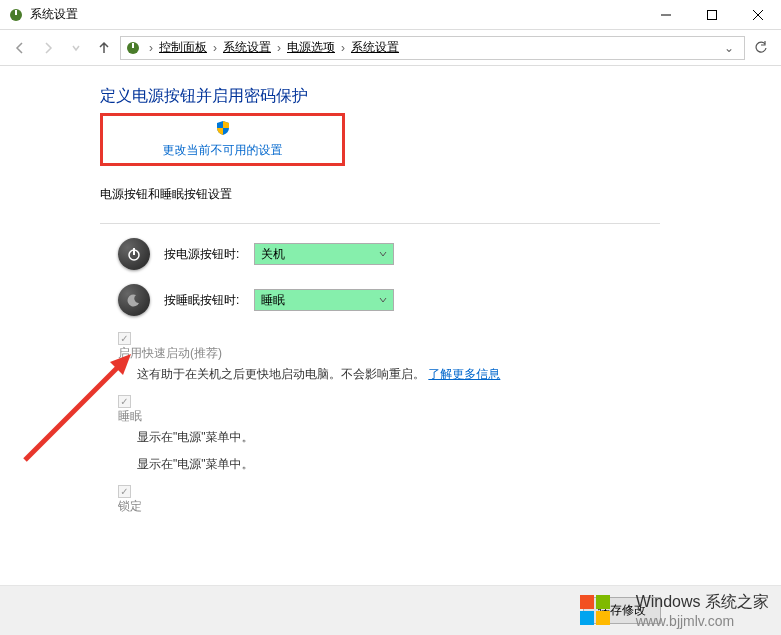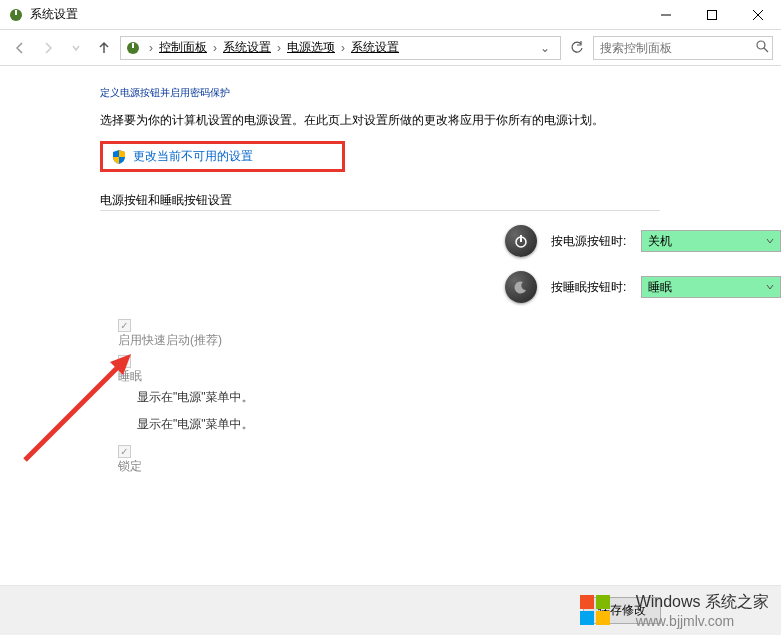--- a/index.html
+++ b/index.html
@@ -19,30 +19,30 @@
     .breadcrumb { flex: 1; display: flex; align-items: center; font-size: 12px; }
     .crumb { padding: 0 2px; cursor: pointer; text-decoration: underline; }
     .crumb-sep { padding: 0 4px; color: #666; }
     .bc-dropdown { padding: 0 6px; cursor: pointer; color: #666; }
     .refresh-btn { width: 24px; height: 24px; display: flex; align-items: center; justify-content: center; cursor: pointer; }
     .search-box { width: 180px; height: 24px; border: 1px solid #ccc; display: flex; align-items: center; padding: 0 6px; }
     .search-box input { border: none; outline: none; flex: 1; font-size: 12px; color: #888; }
     .search-icon { color: #666; cursor: pointer; }
     
     .content { padding: 20px 0 0 100px; }
-    .page-title { color: #003399; font-size: 10px; font-weight: normal; margin-bottom: 12px; }
+    .page-title { color: #003399; font-size: 16px; font-weight: normal; margin-bottom: 6px; }
     .page-desc { font-size: 12px; margin-bottom: 12px; }
     
-    .highlight-box { border: 3px solid #e8362c; padding: 4px 8px; display: inline-flex; align-items: center; gap: 6px; margin-bottom: 20px; width: 245px; }
+    .highlight-box { border: 3px solid #e8362c; padding: 4px 22px; display: inline-flex; align-items: center; gap: 6px; margin-bottom: 20px; width: 245px; flex-direction: column; }
     .shield-icon { width: 16px; height: 16px; }
     .change-link { color: #0066cc; font-size: 12px; cursor: pointer; }
     
-    .section-header { font-size: 12px; padding-bottom: 1px; border-bottom: 1px solid #ddd; margin-bottom: 14px; width: 560px; }
-    
-    .button-row { display: flex; align-items: center; margin-bottom: 14px; padding-left: 18px; justify-content: flex-end; }
+    .section-header { font-size: 12px; padding-bottom: 20px; border-bottom: 1px solid #ddd; margin-bottom: 14px; width: 560px; }
+    
+    .button-row { display: flex; align-items: center; margin-bottom: 14px; padding-left: 18px; }
     .round-btn { width: 32px; height: 32px; border-radius: 50%; background: radial-gradient(circle at 30% 30%, #666, #222); display: flex; align-items: center; justify-content: center; margin-right: 14px; box-shadow: 0 1px 3px rgba(0,0,0,0.4); }
     .round-btn.power svg { fill: #fff; }
     .round-btn.sleep svg { fill: #aaa; }
     .btn-label { width: 90px; font-size: 12px; }
     .dropdown { width: 140px; height: 22px; border: 1px solid #adadad; background: #86efac; display: flex; align-items: center; padding: 0 6px; cursor: pointer; font-size: 12px; }
     .dropdown span { flex: 1; }
     
     .shutdown-settings { margin-top: 10px; }
     .checkbox-row { display: flex; align-items: flex-start; padding-left: 18px; margin-bottom: 4px; flex-direction: column; }
     .checkbox { width: 13px; height: 13px; border: 1px solid #999; margin-right: 6px; margin-top: 2px; display: flex; align-items: center; justify-content: center; cursor: pointer; }
@@ -131,32 +131,24 @@
       <span class="crumb">系统设置</span>
     </div>
     <span class="bc-dropdown">⌄</span>
   </div>
   <div class="refresh-btn">
       <svg width="14" height="14" viewBox="0 0 14 14">
         <path d="M11 3 A5 5 0 1 0 12 7" fill="none" stroke="#555" stroke-width="1.2"></path>
         <path d="M11 0 L11 4 L7 4" fill="none" stroke="#555" stroke-width="1.2"></path>
       </svg>
     </div>
-  <div class="search-box">
-    <input placeholder="搜索控制面板" style="">
-    <span class="search-icon"><svg width="14" height="14" viewBox="0 0 14 14">
-          <circle cx="6" cy="6" r="4" fill="none" stroke="#666" stroke-width="1.2"></circle>
-          <line x1="9" y1="9" x2="13" y2="13" stroke="#666" stroke-width="1.2"></line>
-        </svg></span>
-  </div>
 </div>
 
 <div class="content">
   <h2 class="page-title">定义电源按钮并启用密码保护</h2>
-  <p class="page-desc">选择要为你的计算机设置的电源设置。在此页上对设置所做的更改将应用于你所有的电源计划。</p>
   
   <div class="highlight-box">
     <svg class="shield-icon" viewBox="0 0 16 16">
       <path d="M8 1 L14 3 L14 8 Q14 13 8 15 Q2 13 2 8 L2 3 Z" fill="#0078d7"></path>
       <path d="M8 1 L14 3 L14 8 L8 8 Z" fill="#ffb900"></path>
       <path d="M8 8 L8 15 Q2 13 2 8 Z" fill="#ffb900"></path>
     </svg>
     <span class="change-link">更改当前不可用的设置</span>
   </div>
   
@@ -192,20 +184,24 @@
         </svg>
     </div>
   </div>
   
   <div class="shutdown-settings">
 
     <div class="checkbox-row">
       <div class="checkbox checked disabled"></div>
       <span class="check-label disabled">启用快速启动(推荐)</span>
     </div>
+    <p class="check-desc">
+      <span>这有助于在关机之后更快地启动电脑。不会影响重启。</span>
+      <span class="learn-more">了解更多信息</span>
+    </p>
 
     <div class="checkbox-row">
       <div class="checkbox checked disabled"></div>
       <span class="check-label disabled">睡眠</span>
     </div>
     <p class="check-desc">显示在"电源"菜单中。</p>
 
     <p class="check-desc">显示在"电源"菜单中。</p>
 
     <div class="checkbox-row">

